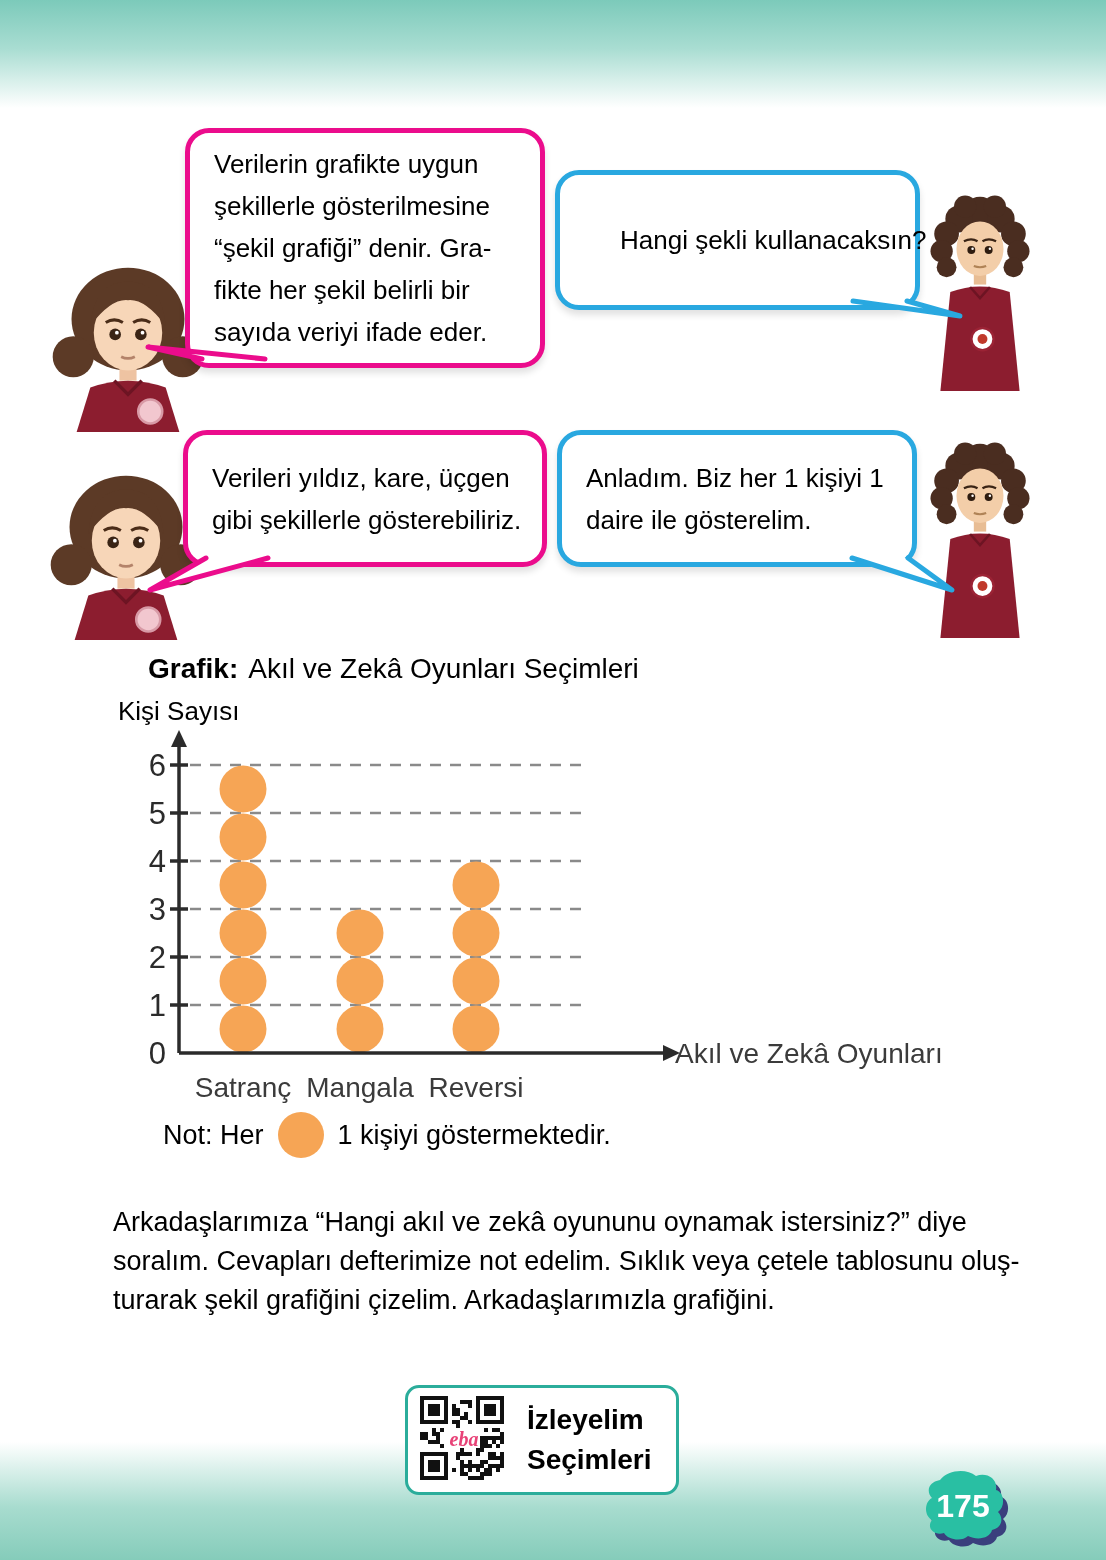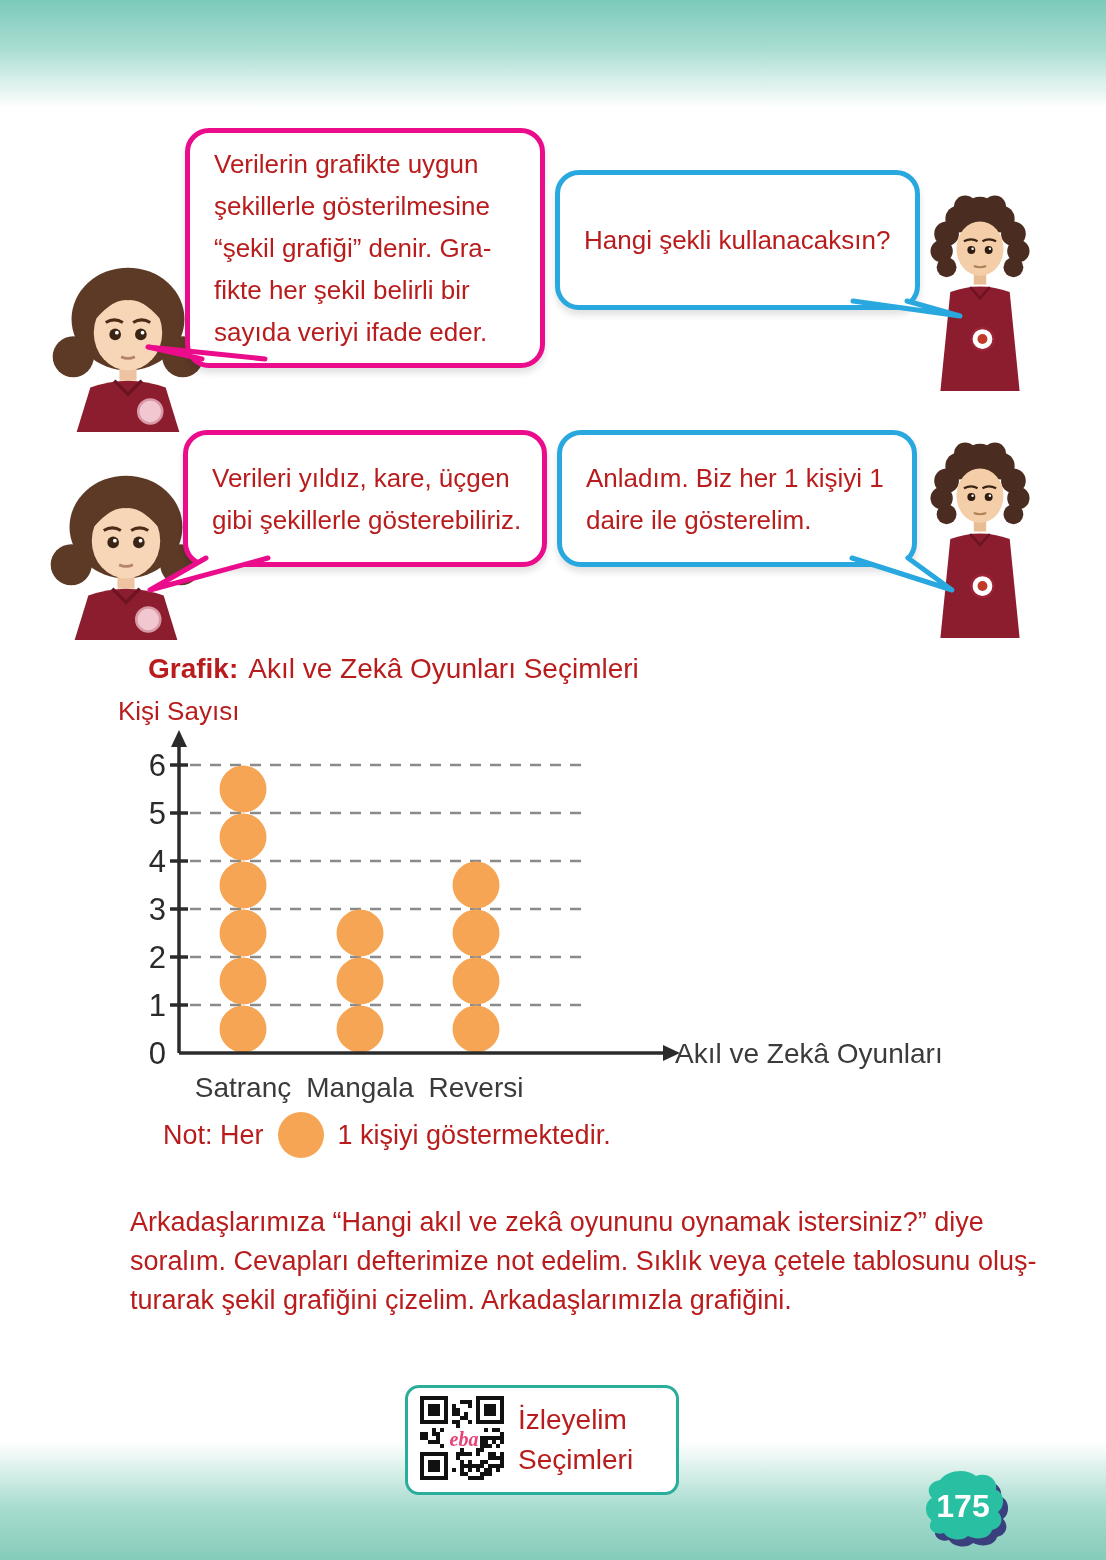--- a/index.html
+++ b/index.html
@@ -1,17 +1,17 @@
 <!DOCTYPE html>
 <html><head>
 <meta charset="utf-8">
 <style>
   html,body{margin:0;padding:0;background:#e8e8e8;}
   .page{position:relative;width:1106px;height:1560px;background:#ffffff;overflow:hidden;
-        font-family:"Liberation Sans",sans-serif;color:#b91c1c;margin:0 auto;}
+        font-family:"Liberation Sans",sans-serif;color:#000000;margin:0 auto;}
   .grad-top{position:absolute;left:0;top:0;width:1106px;height:108px;
         background:linear-gradient(180deg,#7ccaba 0%,#a9ddd2 45%,#ffffff 100%);}
   .grad-bottom{position:absolute;left:0;top:1442px;width:1106px;height:118px;
         background:linear-gradient(180deg,rgba(255,255,255,0) 0%,#a8dccf 55%,#85ccba 100%);}
   .abs{position:absolute;}
   .bubble{position:absolute;background:#ffffff;border-radius:24px;z-index:3;
         box-shadow:0 5px 7px rgba(0,0,0,0.12);box-sizing:border-box;}
   .bubble.pink{border:5px solid #eb0c8c;}
   .bubble.blue{border:5px solid #29a8e0;}
   .bubble .inner{display:flex;flex-direction:column;justify-content:center;height:100%;
@@ -19,27 +19,27 @@
   .bline{font-size:26px;line-height:42px;white-space:nowrap;}
   .tail{position:absolute;z-index:4;overflow:visible;}
   .avatar{position:absolute;z-index:2;}
   .chart-title{position:absolute;left:148px;top:653px;font-size:28px;z-index:2;}
   .chart-title .bold{font-weight:bold;margin-right:10px;}
   .ylabel{position:absolute;left:118px;top:696px;font-size:26px;z-index:2;}
   .note{position:absolute;left:163px;top:1112px;display:flex;align-items:center;
         font-size:27px;z-index:2;}
   .note-circle{display:inline-block;width:46px;height:46px;border-radius:50%;
         background:#f6a555;margin:0 14px;}
-  .para{position:absolute;left:113px;top:1203px;width:900px;font-size:27px;z-index:2;margin-left:17px;}
+  .para{position:absolute;left:113px;top:1203px;width:900px;font-size:27px;z-index:2;}
   .para div{line-height:39px;white-space:nowrap;}
   .qr-panel{position:absolute;left:405px;top:1385px;width:274px;height:110px;
         background:#ffffff;border:3px solid #2bad9b;border-radius:14px;display:flex;
         align-items:center;z-index:5;box-sizing:border-box;}
   .qr-panel svg{margin-left:12px;flex:0 0 auto;}
-  .qr-text{margin-left:10px;font-size:28px;line-height:40px;}
+  .qr-text{margin-left:19px;font-size:28px;line-height:40px;font-weight:bold;}
   .blob{position:absolute;left:916px;top:1464px;z-index:6;}
 </style>
 </head>
 <body>
 
 <div class="page">
 
   <div class="grad-top"></div>
 
   <div class="avatar" style="left:42px;top:254px;">
@@ -152,21 +152,21 @@
       <div class="bline">şekillerle gösterilmesine</div>
       <div class="bline">“şekil grafiği” denir. Gra-</div>
       <div class="bline">fikte her şekil belirli bir</div>
       <div class="bline">sayıda veriyi ifade eder.</div>
     </div>
   </div>
   <svg class="tail" style="left:140px;top:333px;" width="140" height="50">
     <path d="M62,26 L8,14 L125,26" fill="#ffffff" stroke="#eb0c8c" stroke-width="5" stroke-linejoin="round" stroke-linecap="round"></path>
   </svg>
 
-  <div class="bubble blue" style="left:555px;top:170px;width:365px;height:140px;">
+  <div class="bubble blue" style="left:555px;top:170px;width:365px;height:140px;padding-left:36px;">
     <div class="inner">
       <div class="bline">Hangi şekli kullanacaksın?</div>
     </div>
   </div>
   <svg class="tail" style="left:845px;top:282px;" width="125" height="48">
     <path d="M8,19 L115,34 L62,19" fill="#ffffff" stroke="#29a8e0" stroke-width="5" stroke-linejoin="round" stroke-linecap="round"></path>
   </svg>
 
   <div class="bubble pink" style="left:183px;top:430px;width:364px;height:137px;">
     <div class="inner">

